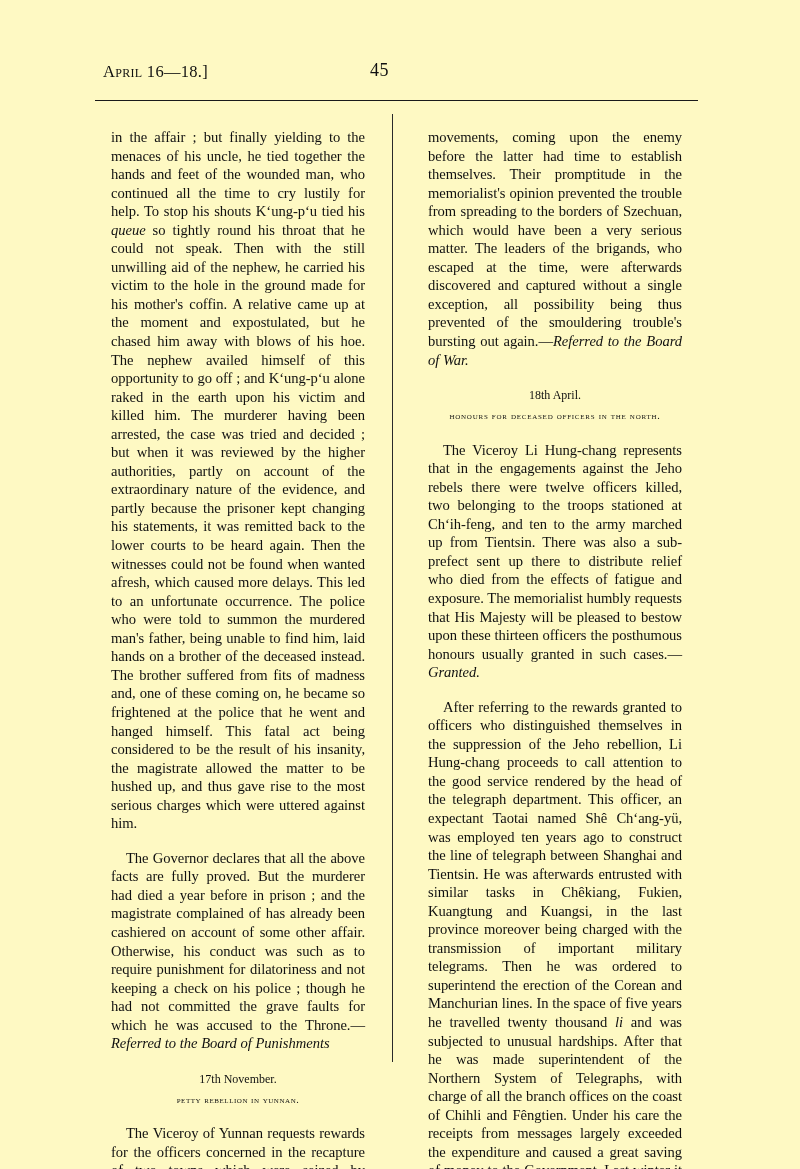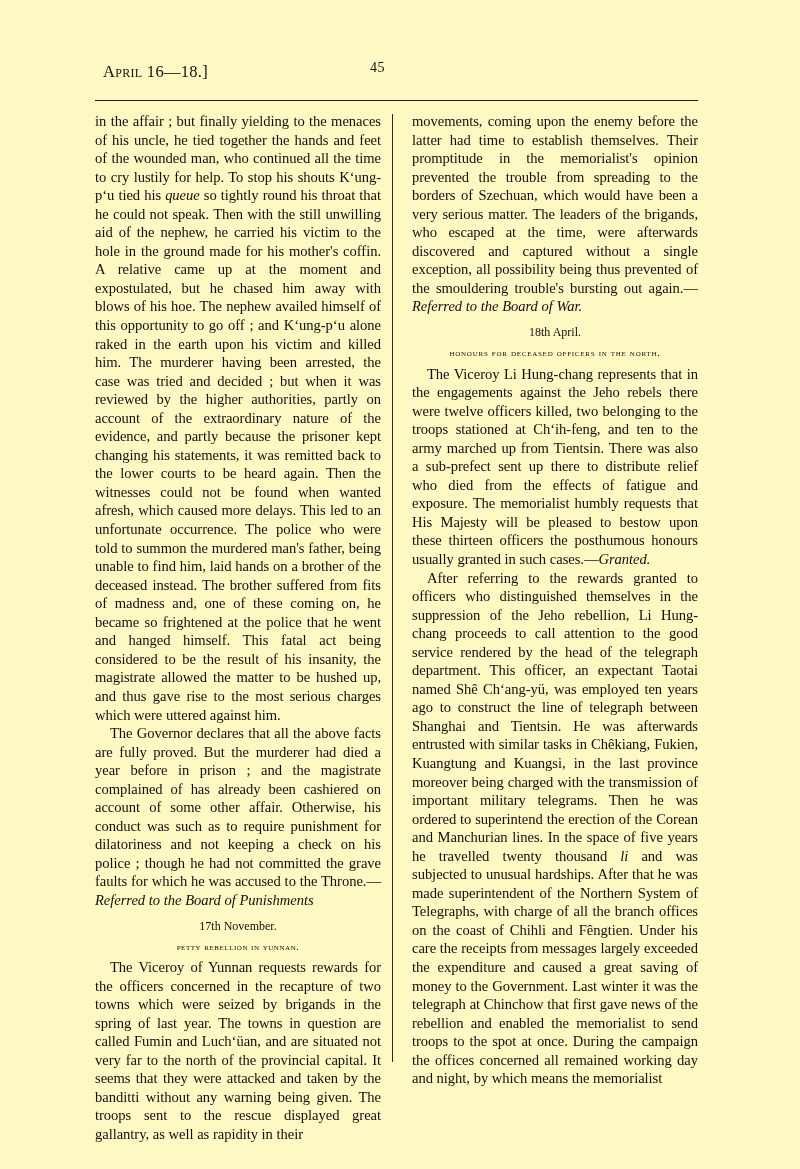--- a/index.html
+++ b/index.html
@@ -36,21 +36,21 @@
     top: 0;
     font-size: 16.5px;
     font-variant: small-caps;
     letter-spacing: 0.3px;
     white-space: nowrap;
   }
   .runhead-page {
     position: absolute;
     left: 275px;
     top: -2px;
-    font-size: 14px;
+    font-size: 18px;
     letter-spacing: 0.5px;
   }
   .rule {
     position: absolute;
     left: 95px;
     top: 100px;
     width: 603px;
     height: 0;
     border-top: 1.4px solid #1a1a1a;
   }
@@ -71,21 +71,21 @@
   .col-right { left: 317px; }
   .divider {
     position: absolute;
     left: 297px;
     top: 2px;
     width: 0;
     height: 948px;
     border-left: 1.1px solid #2a2a2a;
   }
   p.para {
-    margin: 0;
+    margin: 16px;
     text-align: justify;
     text-justify: inter-word;
     font-size: 14.6px;
     line-height: 18.55px;
     letter-spacing: -0.05px;
     word-spacing: 0.1px;
     hyphens: manual;
   }
   p.indent { text-indent: 15px; }
   p.cont   { text-indent: 0; }

